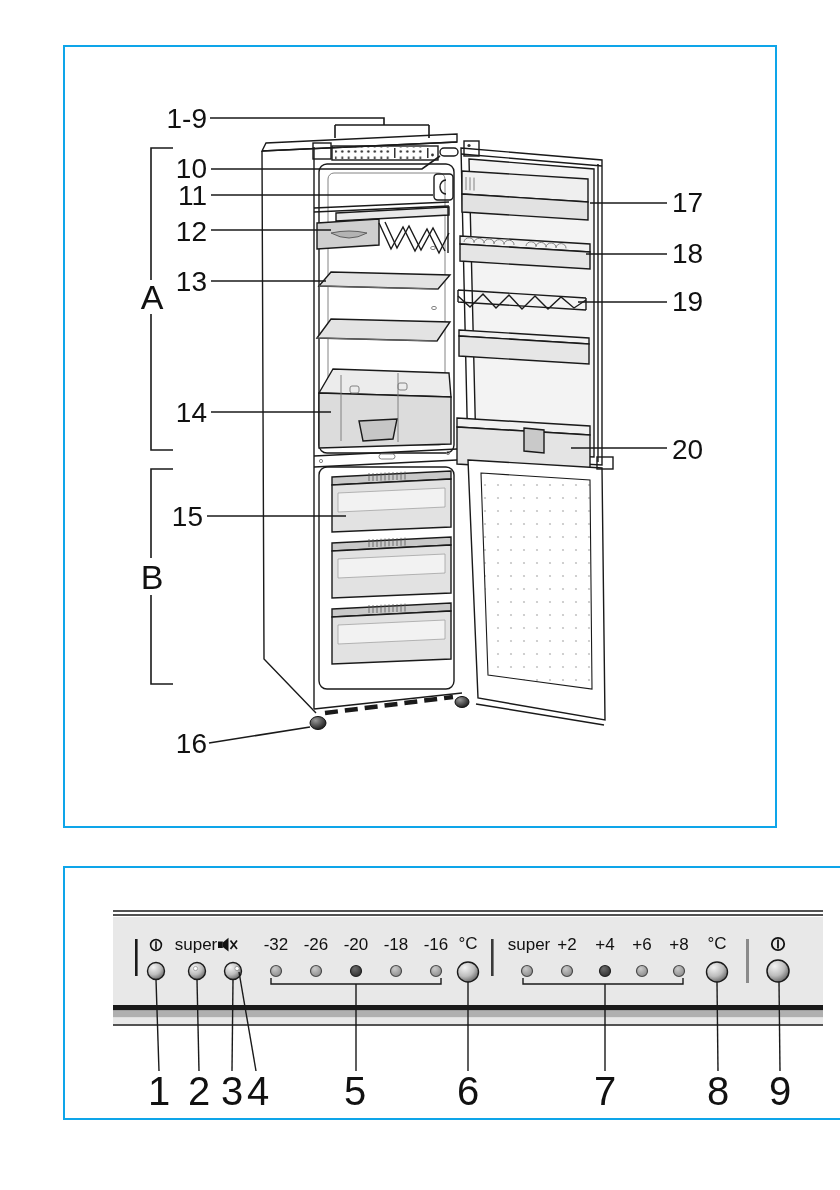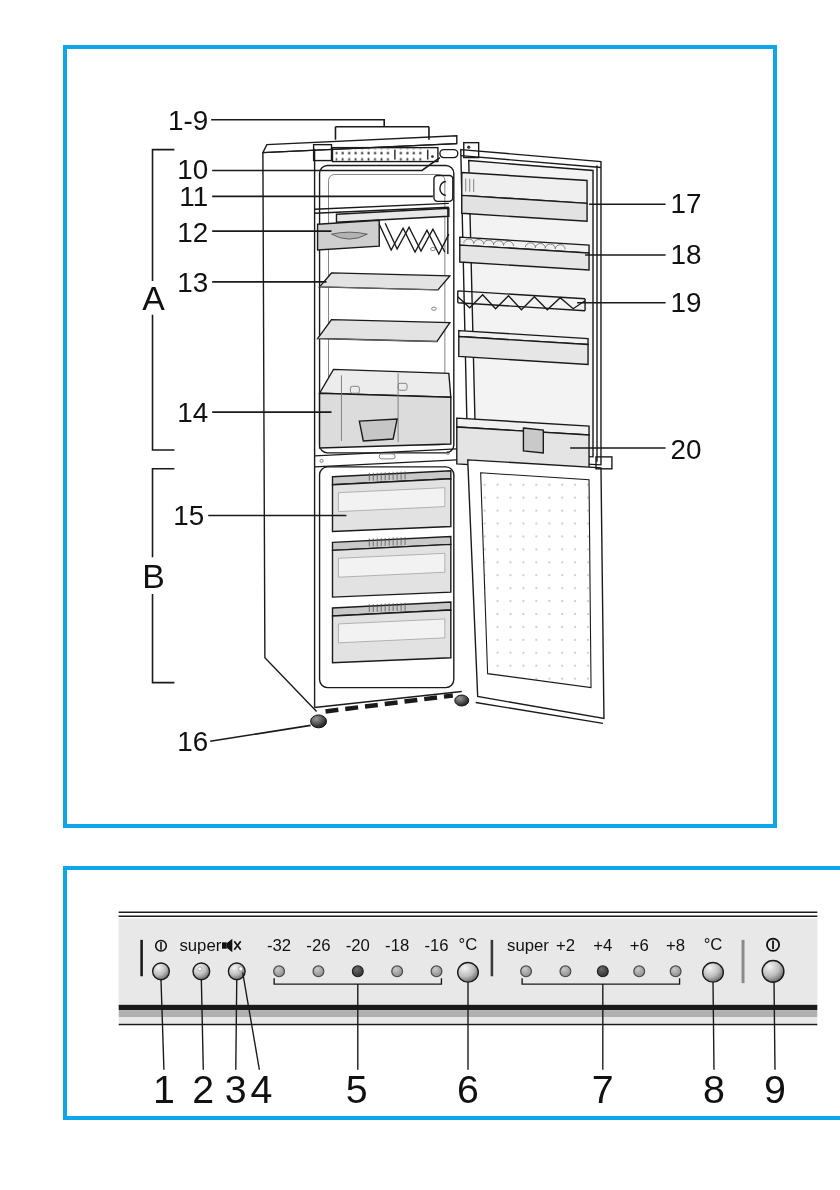--- a/index.html
+++ b/index.html
@@ -1,18 +1,18 @@
 <!DOCTYPE html>
 <html><head>
 <meta charset="utf-8">
 <style>
   html,body{margin:0;padding:0;background:#ffffff;}
   #page{position:relative;width:840px;height:1190px;background:#ffffff;
         font-family:"Liberation Sans",sans-serif;overflow:hidden;}
-  .box{position:absolute;border:4px solid #0ea5e9;background:#ffffff;box-sizing:border-box;}
+  .box{position:absolute;border:2px solid #0ea5e9;background:#ffffff;box-sizing:border-box;}
   #fig1{left:63px;top:45px;width:714px;height:783px;}
   #fig2{left:63px;top:866px;width:810px;height:254px;}
   .box svg{position:absolute;left:0;top:0;width:100%;height:100%;}
   text{fill:#111111;}
   .callout{font-size:28px;}
   .section-letter{font-size:34px;}
   .panel-label{font-size:17px;}
   .panel-num{font-size:40px;}
   .ln{stroke:#1a1a1a;stroke-width:1.6;fill:none;}
   .ln2{stroke:#1a1a1a;stroke-width:1.4;fill:none;}

